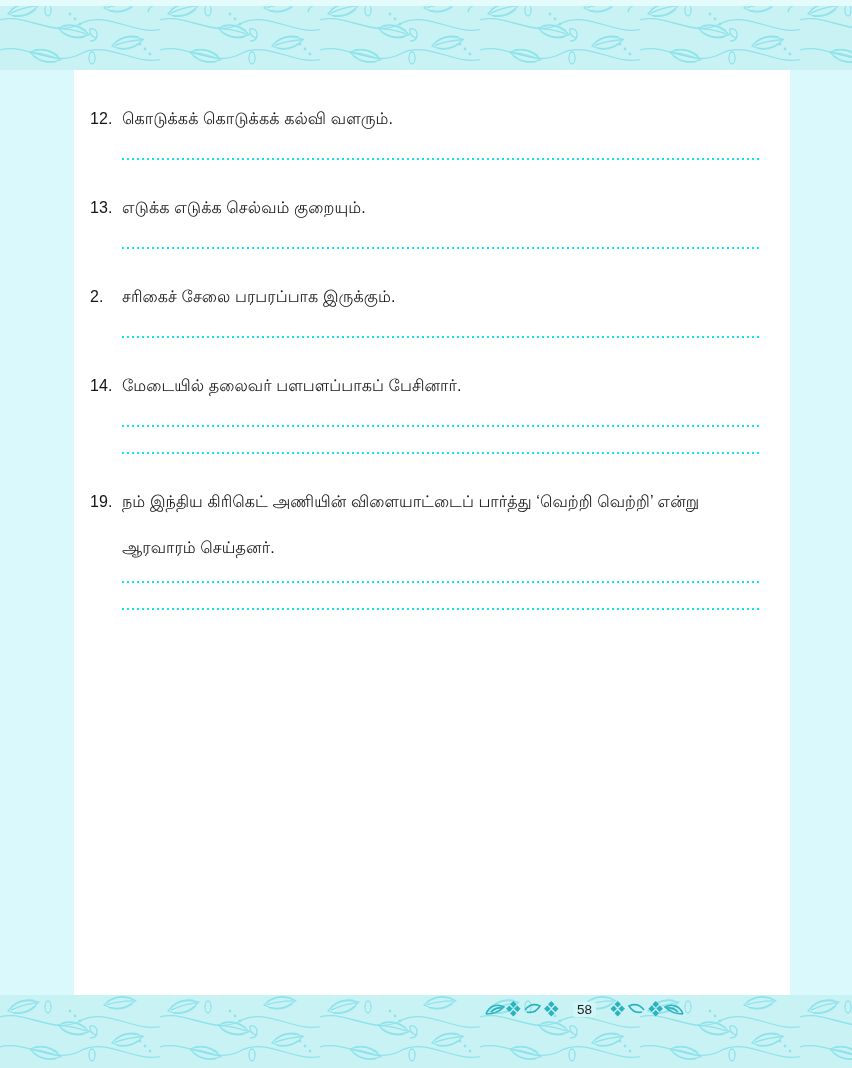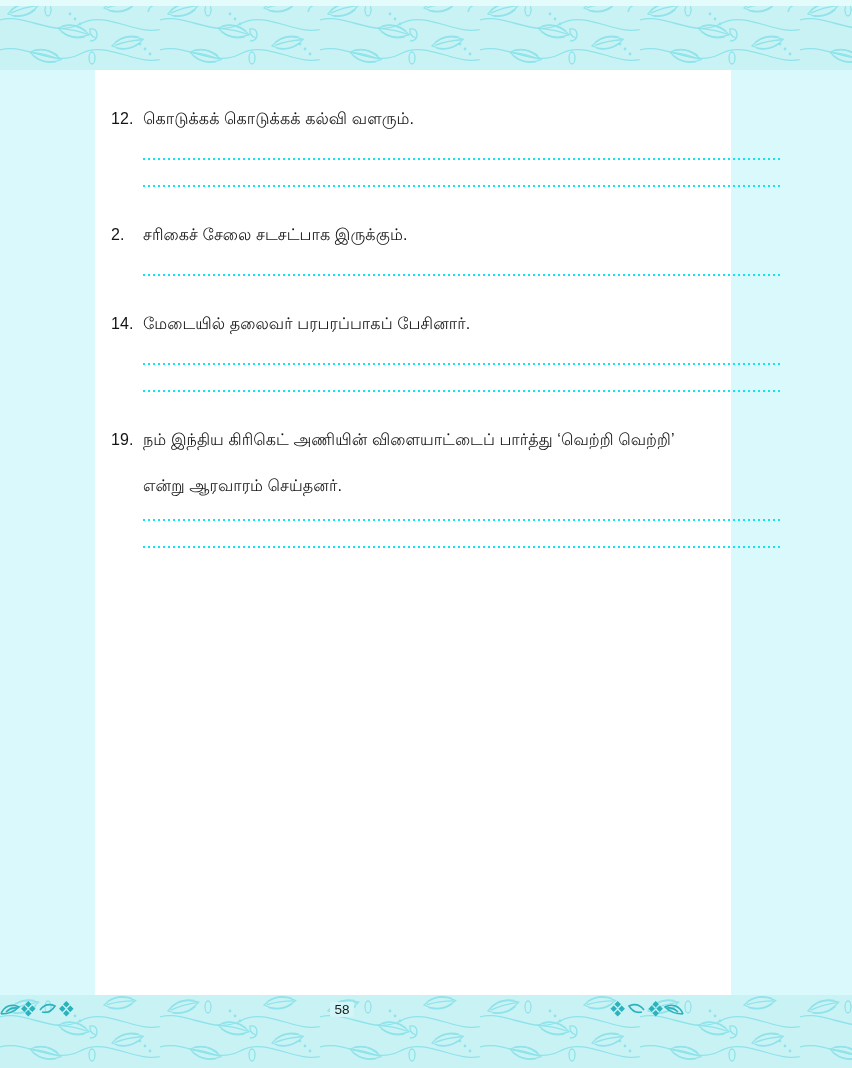--- a/index.html
+++ b/index.html
@@ -15,22 +15,22 @@
   
   .band { position: absolute; left: 0; width: 852px; overflow: hidden; background: #c9f2f5; }
   .band-top { top: 0; height: 70px; }
   .band-bottom { top: 995px; height: 73px; }
   .band svg { position: absolute; left: 0; top: 0; }
   .band .lightstrip { position: absolute; left: 0; width: 852px; height: 6px; background: #e4fbfc; }
   .band-top .lightstrip { top: 0; }
 
   
   .page {
-    position: absolute; left: 95px; top: 70px;
-    width: 636px; height: 925px;
+    position: absolute; left: 74px; top: 70px;
+    width: 716px; height: 925px;
     background: #ffffff;
     padding-top: 26px;
     box-sizing: border-box;
   }
 
   .item { margin: 0; }
   .sentence {
     display: flex;
     align-items: flex-start;
     padding-left: 16px;
@@ -48,21 +48,21 @@
     margin: 16px 0 25px 48px;
     width: 637px;
     background: repeating-linear-gradient(90deg, #0be7f0 0 2px, transparent 2px 5px);
   }
   .item-18 .answer-line { margin-top: 10px; }
   .item-20 .sentence { margin-top: 22px; }
 
   
   .footer {
     position: absolute; left: 0; top: 999px; width: 684px;
-    display: flex; justify-content: space-between; align-items: center; gap: 10px;
+    display: flex; justify-content: flex-end; align-items: center; gap: 10px;
     height: 20px;
   }
   .page-number {
     font-size: 13.5px; color: #1c1c1c; font-weight: 500;
     background: #d2f6f8; padding: 0 4px; border-radius: 2px;
   }
   .ornament { width: 78px; height: 18px; }
   .ornament.flip { transform: scaleX(-1); }
 </style>
 </head>
@@ -186,35 +186,39 @@
 
     <div class="item item-12">
       <div class="sentence">
         <span class="num">12.</span>
         <span class="txt">கொடுக்கக் கொடுக்கக் கல்வி வளரும்.</span>
       </div>
       <div class="answer-line"></div>
     </div>
 
     <div class="item item-13">
+      <div class="sentence">
+        <span class="num">13.</span>
+        <span class="txt">எடுக்க எடுக்க செல்வம் குறையும்.</span>
+      </div>
       <div class="answer-line"></div>
     </div>
 
     <div class="item item-14">
       <div class="sentence">
         <span class="num">2.</span>
-        <span class="txt">சரிகைச் சேலை சடசட்பாக இருக்கும்.</span>
+        <span class="txt">சரிகைச் சேலை பரபரப்பாக இருக்கும்.</span>
       </div>
       <div class="answer-line"></div>
     </div>
 
     <div class="item item-15">
       <div class="sentence">
         <span class="num">14.</span>
-        <span class="txt">மேடையில் தலைவர் பரபரப்பாகப் பேசினார்.</span>
+        <span class="txt">மேடையில் தலைவர் பளபளப்பாகப் பேசினார்.</span>
       </div>
       <div class="answer-line"></div>
     </div>
 
     <div class="item item-16">
       <div class="answer-line"></div>
     </div>
 
 
     <div class="item item-18">

